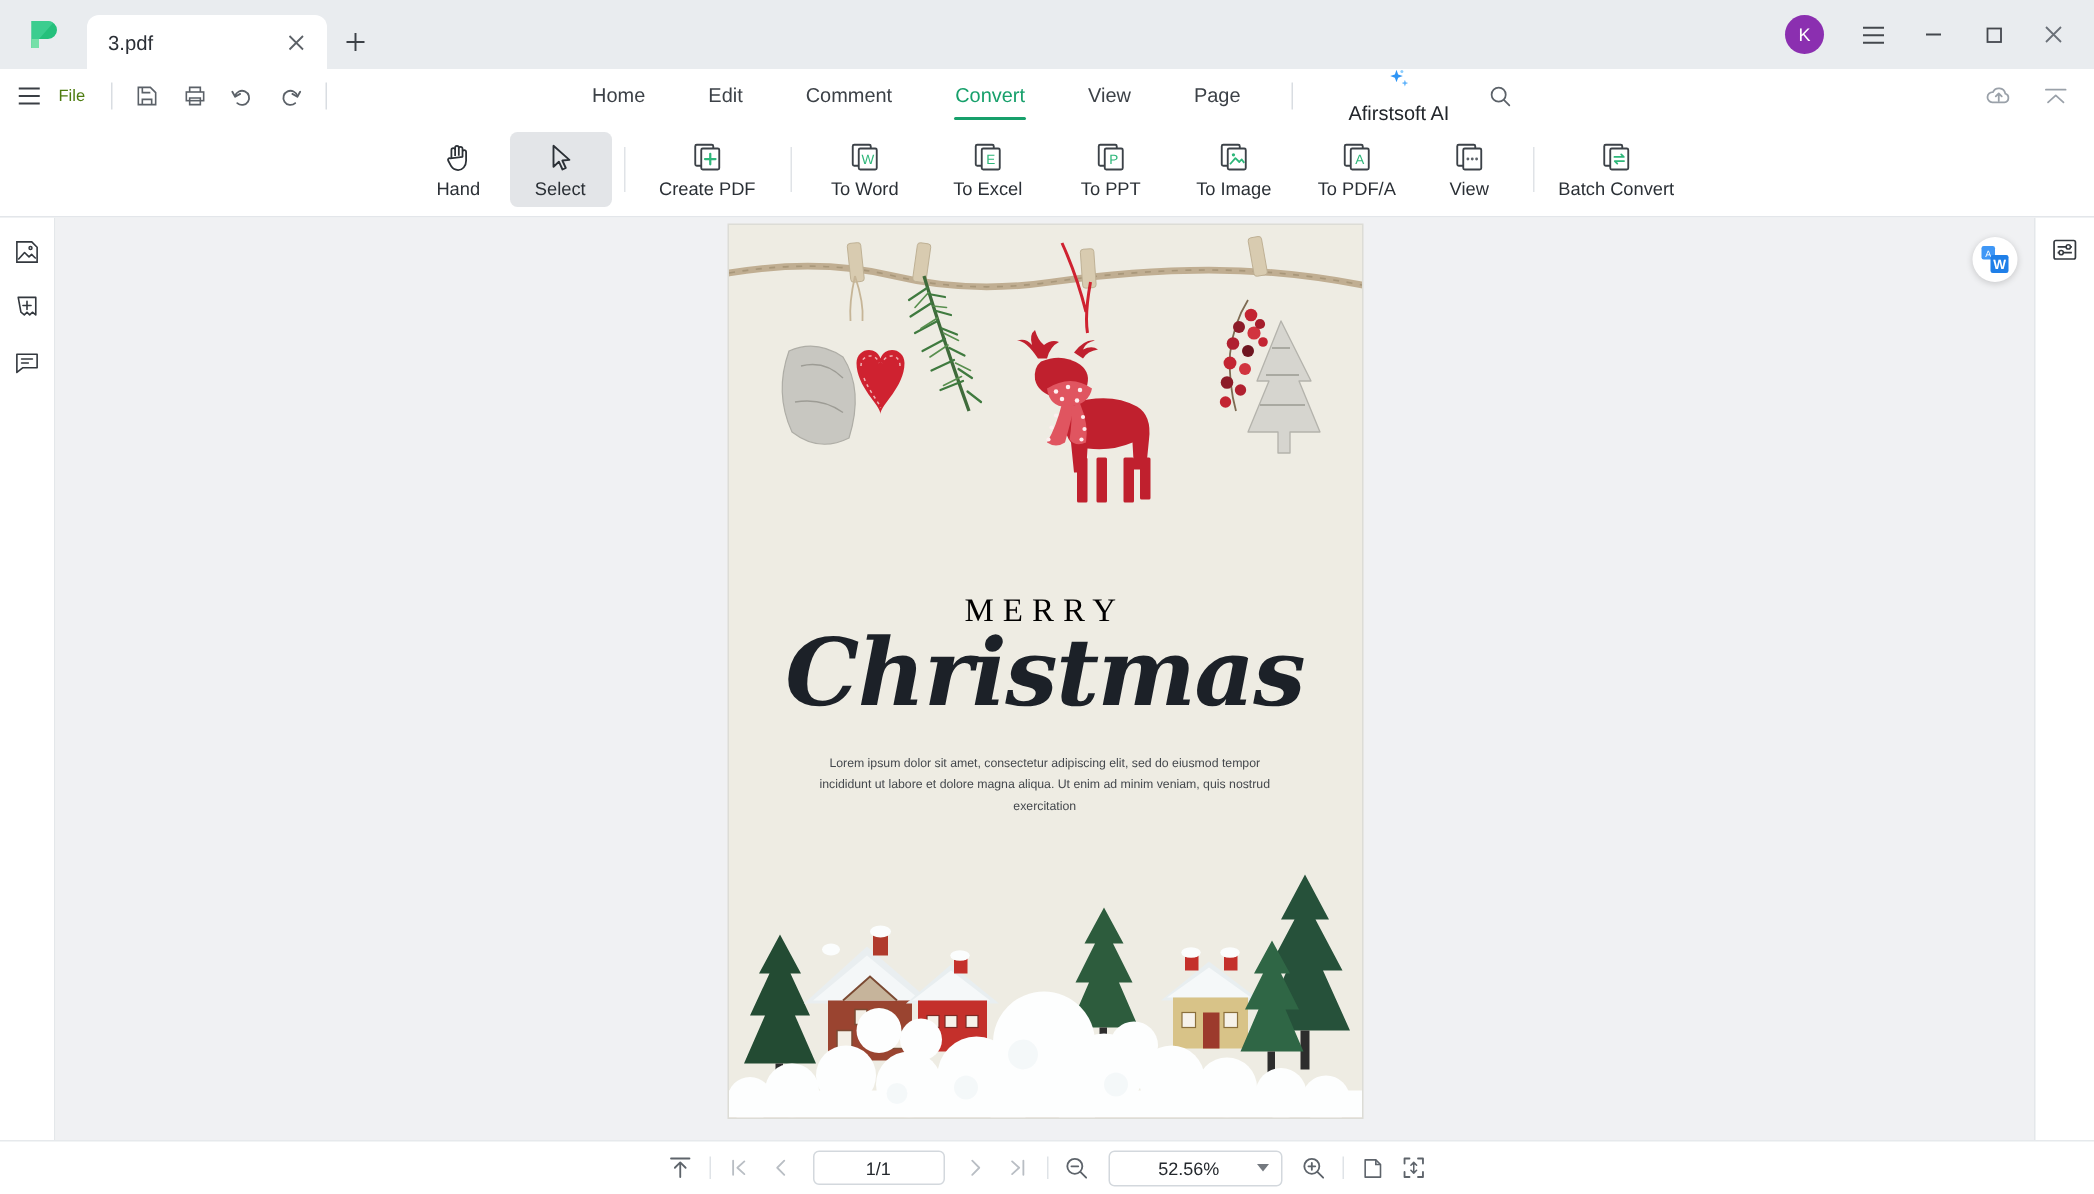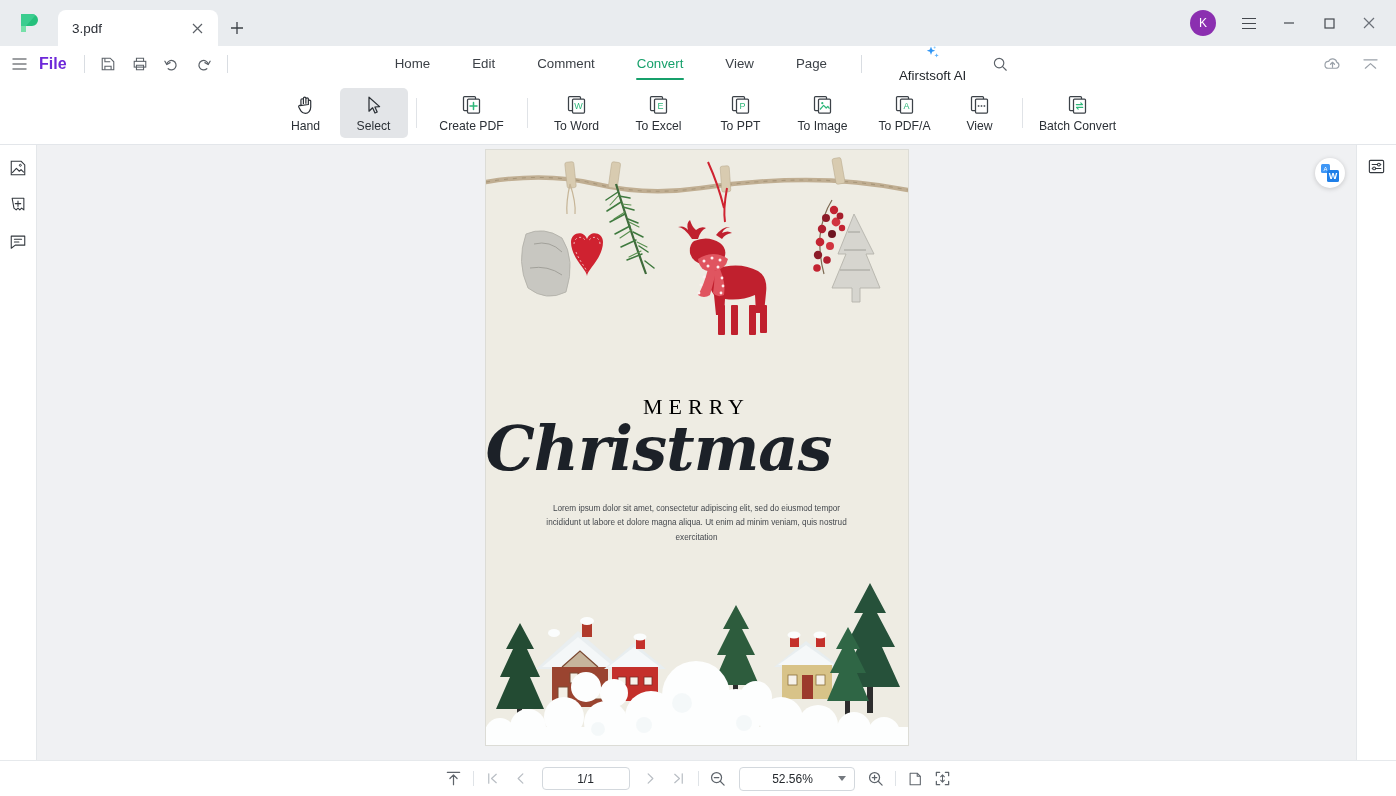--- a/index.html
+++ b/index.html
@@ -34,21 +34,21 @@
     font-size: 12px; display: flex; align-items: center; justify-content: center; margin-right: 12px;
   }
   .winbtn { width: 38px; height: 32px; display: flex; align-items: center; justify-content: center; color: #44484e; }
 
   
   .menurow {
     flex: 0 0 36px; height: 36px; background: #ffffff; display: flex; align-items: center;
     position: relative; border-bottom: none;
   }
   .hamburger { width: 28px; display: flex; align-items: center; justify-content: center; color: #3a3f45; margin-left: 5px;}
-  .file-btn { font-size: 16px; color: #6d28d9; padding: 0 10px 0 6px; font-weight: bold; }
+  .file-btn { font-size: 11px; color: #4d7c0f; padding: 0 10px 0 6px; }
   .vdiv { width: 1px; height: 18px; background: #d9dde2; margin: 0 7px; }
   .qicon { width: 32px; height: 28px; display: flex; align-items: center; justify-content: center; color: #5b6views; }
   .qicon { color: #5b6168; }
   .menu-center { position: absolute; left: 0; right: 0; display: flex; align-items: center; justify-content: center; gap: 12px; }
   .menu-item { font-size: 13.3px; color: #3c4147; padding: 0 15px; height: 34px; line-height: 34px; position: relative; }
   .menu-item.active { color: #17a06b; }
   .menu-item.active::after {
     content: ""; position: absolute; left: 14px; right: 14px; bottom: 1px; height: 2px; background: #17a06b; border-radius: 2px;
   }
   .ai-group { display: flex; align-items: center; gap: 7px; margin-left: 18px; flex-direction: column; }
@@ -94,21 +94,21 @@
     width: 422px; height: 595px; margin-top: 5px; background: #eeece3;
     box-shadow: 0 0 0 1px #dcdcd6; position: relative; overflow: hidden;
   }
   .doc-top { position: absolute; top: 0; left: 0; right: 0; height: 215px; }
   .rope { position: absolute; top: 0; left: 0; width: 100%; height: 215px; }
   .title-merry {
     position: absolute; top: 244px; left: 0; right: 0; text-align: center;
     font-family: "Liberation Serif", serif; font-size: 22px; letter-spacing: 6px; color: #000000;
   }
   .title-xmas {
-    position: absolute; top: 268px; left: 0; right: 0; text-align: left;
+    position: absolute; top: 268px; left: 0; right: 0; text-align: center;
     font-family: "DejaVu Serif", serif; font-style: italic; font-weight: bold;
     font-size: 62px; color: #1c2128; letter-spacing: -1px; line-height: 1;
   }
   .doc-body {
     position: absolute; top: 352px; left: 56px; right: 56px; text-align: center;
     font-size: 8.2px; line-height: 1.75; color: #44484d;
   }
   .doc-bottom { position: absolute; bottom: 0; left: 0; right: 0; height: 170px; }
 
   

